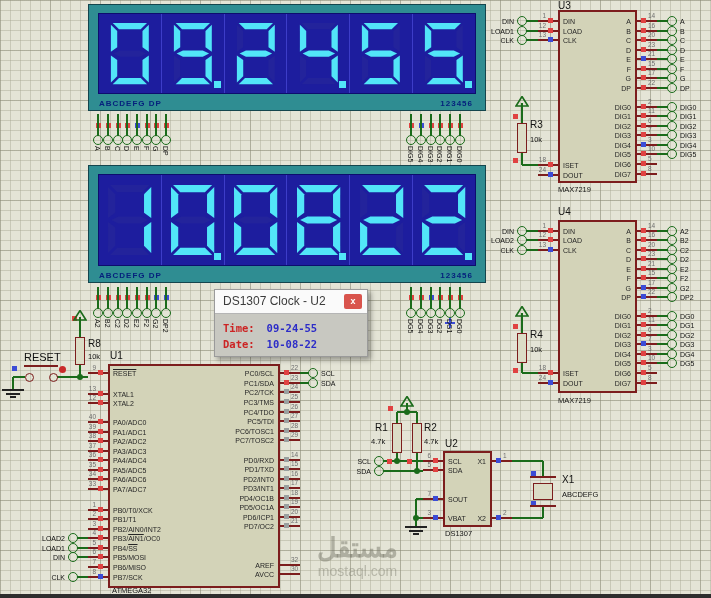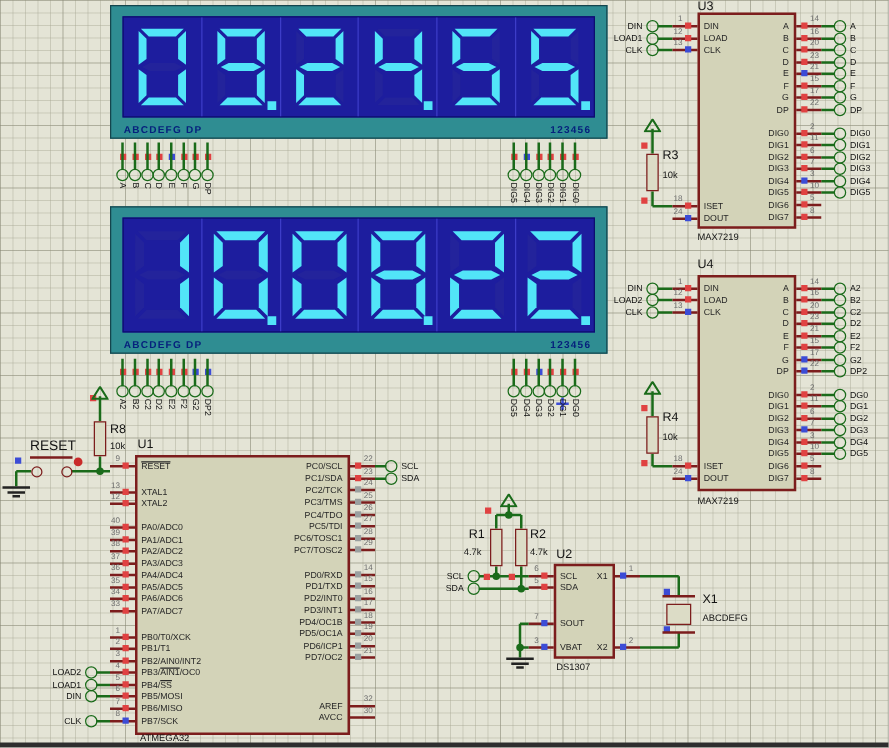--- a/index.html
+++ b/index.html
@@ -47,21 +47,39 @@
   .wm{left:275px;top:533px;width:165px;text-align:center;z-index:40;pointer-events:none;}
   .wm .l1{font-size:27px;font-weight:bold;color:rgba(122,122,108,.5);line-height:30px;}
   .wm .l2{font-size:14px;color:rgba(122,122,108,.42);line-height:16px;}
   .botbar{left:0;top:594px;width:711px;height:4px;background:#2e2e2e;}
 </style>
 </head>
 <body>
 
 <div id="canvas">
 
+  <div class="abs popup">
+    <div class="popup-title">
+      <span>DS1307 Clock - U2</span>
+      <div class="popup-close">x</div>
+    </div>
+    <div class="popup-body">
+      <div class="prow">
+        <span class="plab">Time:</span><span class="pval">09-24-55</span>
+      </div>
+      <div class="prow">
+        <span class="plab">Date:</span><span class="pval">10-08-22</span>
+      </div>
+    </div>
+  </div>
 
+  <div class="abs wm">
+    <div class="l1">مستقل</div>
+    <div class="l2">mostaql.com</div>
+  </div>
 
   <div class="abs botbar"></div>
 <div class="abs wire" style="left: 526px; top: 20px; width: 12px; height: 2px;"></div>
     <div class="abs wire" style="left: 526px; top: 30px; width: 12px; height: 2px;"></div>
     <div class="abs wire" style="left: 526px; top: 39px; width: 12px; height: 2px;"></div>
     <div class="abs wire" style="left: 657px; top: 20px; width: 11px; height: 2px;"></div>
     <div class="abs wire" style="left: 657px; top: 30px; width: 11px; height: 2px;"></div>
     <div class="abs wire" style="left: 657px; top: 39px; width: 11px; height: 2px;"></div>
     <div class="abs wire" style="left: 657px; top: 49px; width: 11px; height: 2px;"></div>
     <div class="abs wire" style="left: 657px; top: 58px; width: 11px; height: 2px;"></div>

